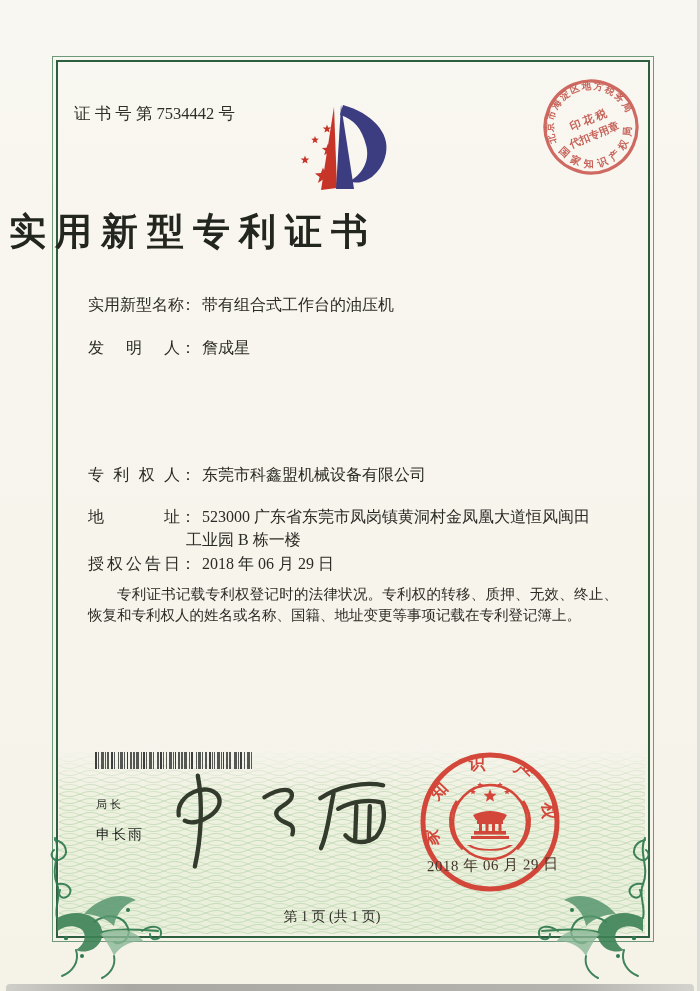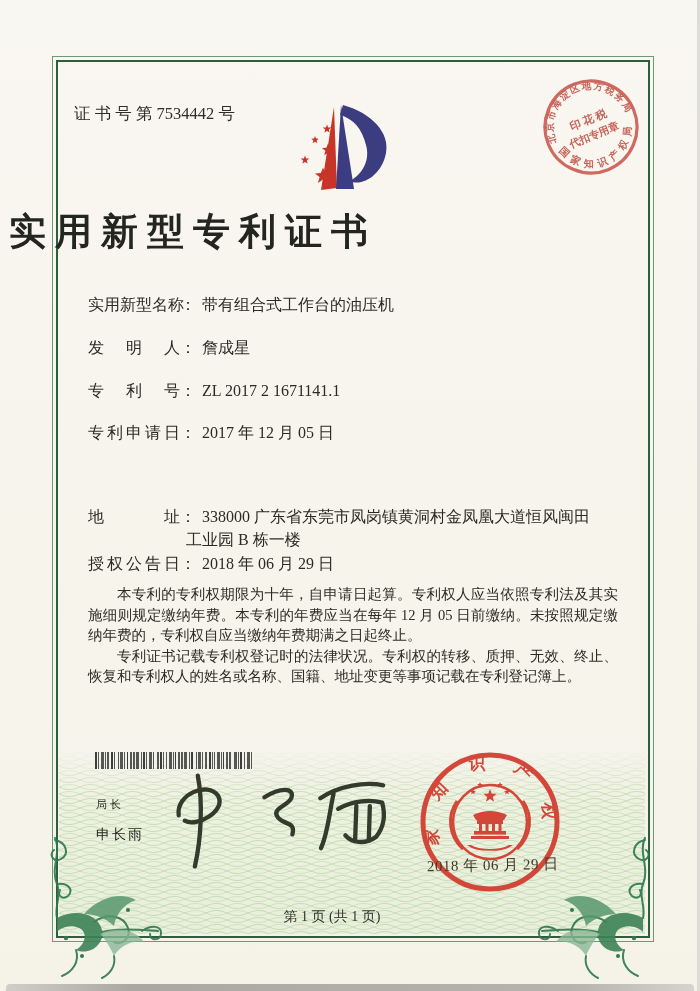--- a/index.html
+++ b/index.html
@@ -138,36 +138,32 @@
   </svg>
 
   <div class="abs" id="page-title">实用新型专利证书</div>
 
   <div class="frow" style="top:295px">
     <span class="flabel">实用新型名称</span><span class="fcolon">：</span><span class="fvalue">带有组合式工作台的油压机</span>
   </div>
   <div class="frow" style="top:338px">
     <span class="flabel">发明人</span><span class="fcolon">：</span><span class="fvalue">詹成星</span>
   </div>
-  <div class="frow" style="top:381px">
-    <span class="flabel">专利号</span><span class="fcolon">：</span><span class="fvalue">ZL 2017 2 1671141.1</span>
-  </div>
-  <div class="frow" style="top:423px">
-    <span class="flabel">专利申请日</span><span class="fcolon">：</span><span class="fvalue">2017 年 12 月 05 日</span>
+  <div class="frow" style="top:465px">
+    <span class="flabel">专利权人</span><span class="fcolon">：</span><span class="fvalue">东莞市科鑫盟机械设备有限公司</span>
   </div>
   <div class="frow" style="top:507px">
-    <span class="flabel">地址</span><span class="fcolon">：</span><span class="fvalue">338000 广东省东莞市凤岗镇黄洞村金凤凰大道恒风闽田</span>
+    <span class="flabel">地址</span><span class="fcolon">：</span><span class="fvalue">523000 广东省东莞市凤岗镇黄洞村金凤凰大道恒风闽田</span>
   </div>
   <div class="abs" id="addr-line2">工业园 B 栋一楼</div>
   <div class="frow" style="top:554px">
     <span class="flabel">授权公告日</span><span class="fcolon">：</span><span class="fvalue">2018 年 06 月 29 日</span>
   </div>
 
   <div class="abs" id="paragraphs">
-    <p>本专利的专利权期限为十年，自申请日起算。专利权人应当依照专利法及其实施细则规定缴纳年费。本专利的年费应当在每年 12 月 05 日前缴纳。未按照规定缴纳年费的，专利权自应当缴纳年费期满之日起终止。</p>
     <p>专利证书记载专利权登记时的法律状况。专利权的转移、质押、无效、终止、恢复和专利权人的姓名或名称、国籍、地址变更等事项记载在专利登记簿上。</p>
   </div>
 
   <svg class="abs" id="barcode" width="160" height="17" viewBox="0 0 160 17">
       <rect x="0" y="0" width="2" height="17" fill="#1f1f1f"></rect>
       <rect x="3" y="0" width="1" height="17" fill="#3a3d3a"></rect>
       <rect x="6" y="0" width="3" height="17" fill="#3a3d3a"></rect>
       <rect x="10" y="0" width="1" height="17" fill="#3a3d3a"></rect>
       <rect x="12" y="0" width="2" height="17" fill="#3a3d3a"></rect>
       <rect x="16" y="0" width="2" height="17" fill="#1f1f1f"></rect>

